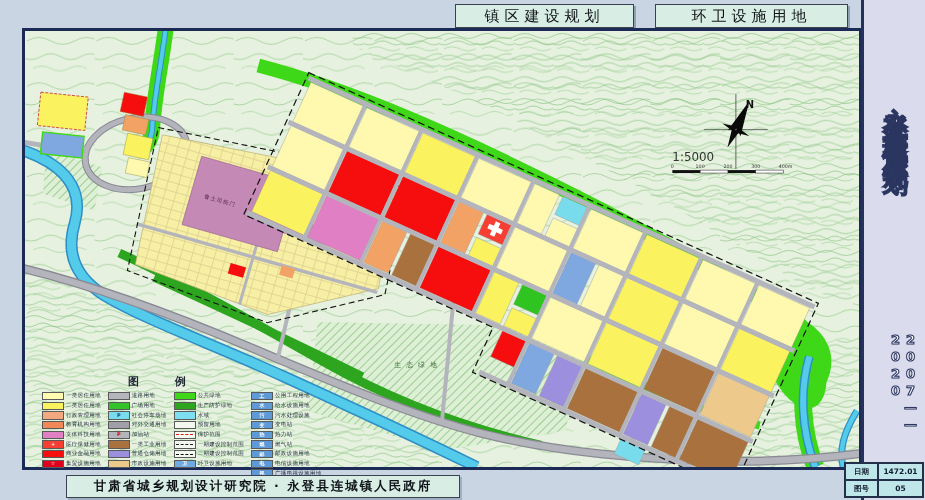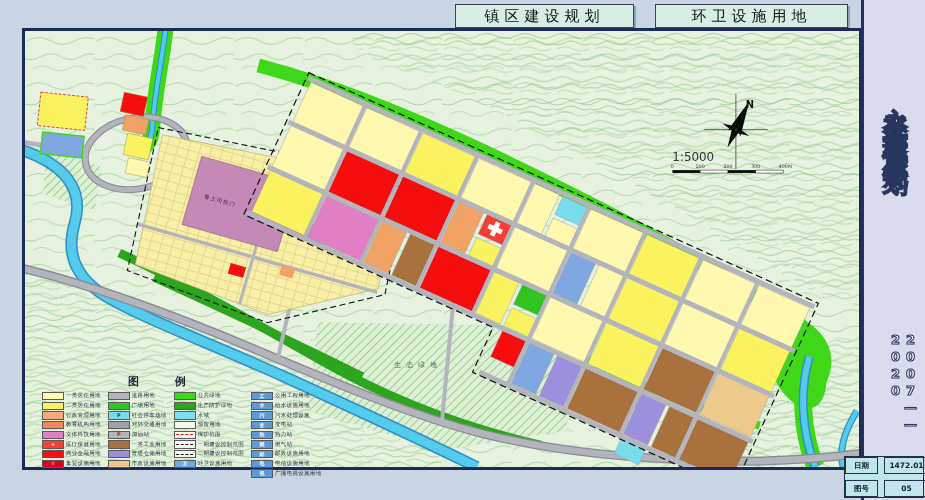--- a/index.html
+++ b/index.html
@@ -19,21 +19,21 @@
            -webkit-text-stroke:1.3px #2a3560;text-shadow:0 0 1px #2a3560;}
   .v-period{position:absolute;left:24px;top:332px;writing-mode:vertical-rl;text-orientation:upright;
            font-size:13px;font-weight:bold;color:#ffffff;letter-spacing:2px;
            -webkit-text-stroke:1px #2a3560;text-shadow:0 0 1px #2a3560;}
   
   .footer-box{position:absolute;left:66px;top:475px;width:392px;height:21px;background:#d8eee5;
            border:1px solid #39424e;box-shadow:2px 2px 0 #9fb0c0;display:flex;align-items:center;
            justify-content:center;font-size:12.5px;font-weight:bold;letter-spacing:2px;color:#101418;white-space:nowrap;}
   
   .info-table{position:absolute;right:1px;bottom:2px;width:78px;background:#bfe7e9;
-           border:1px solid #223049;display:grid;grid-template-columns:33px 45px;gap:6px;}
+           border:1px solid #223049;display:grid;grid-template-columns:33px 45px;}
   .info-cell{border:0.5px solid #223049;height:15px;display:flex;align-items:center;justify-content:center;
            font-size:7.5px;font-weight:bold;color:#101c30;}
   
   .map-frame{position:absolute;left:22px;top:28px;width:840px;height:442px;border:3px solid #1c2a56;
            box-sizing:border-box;background:#e6f2df;}
   .map-frame svg{position:absolute;left:0;top:0;width:100%;height:100%;}
   
   .legend{position:absolute;left:17px;top:343px;width:318px;}
   .lg-title{font-size:11px;font-weight:bold;letter-spacing:16px;color:#1c2430;margin:0 0 3px 86px;}
   .lg-cols{display:flex;gap:7px;align-items:flex-start;}
@@ -426,20 +426,23 @@
           </div>
         </div>
     </div>
   </div>
 
   <div class="sidebar">
     <div class="v-title">永登县连城镇总体规划</div>
     <div class="v-period">2007——2020</div>
   </div>
 
+  <div class="footer-box">
+    <span>甘肃省城乡规划设计研究院 · 永登县连城镇人民政府</span>
+  </div>
 
   <div class="info-table">
     <div class="info-cell">日期</div>
     <div class="info-cell">1472.01</div>
     <div class="info-cell">图号</div>
     <div class="info-cell">05</div>
   </div>
 
 </div>
 

